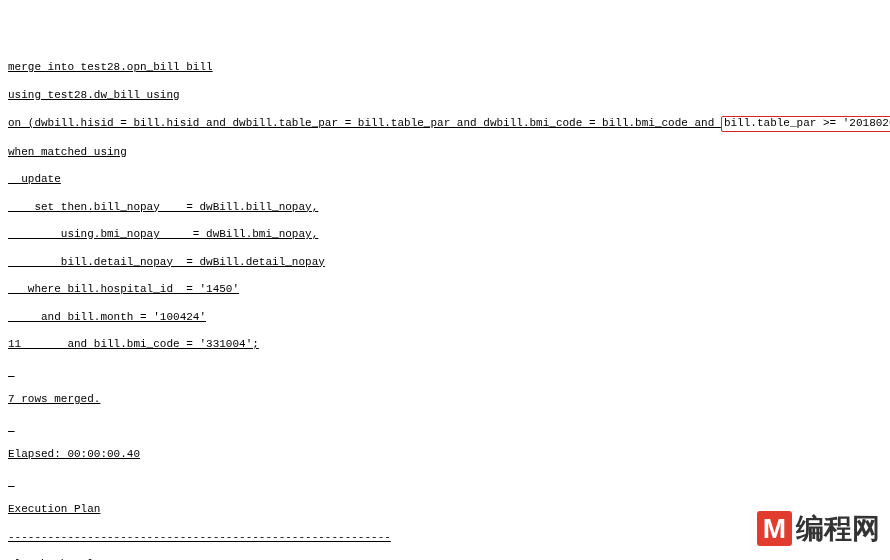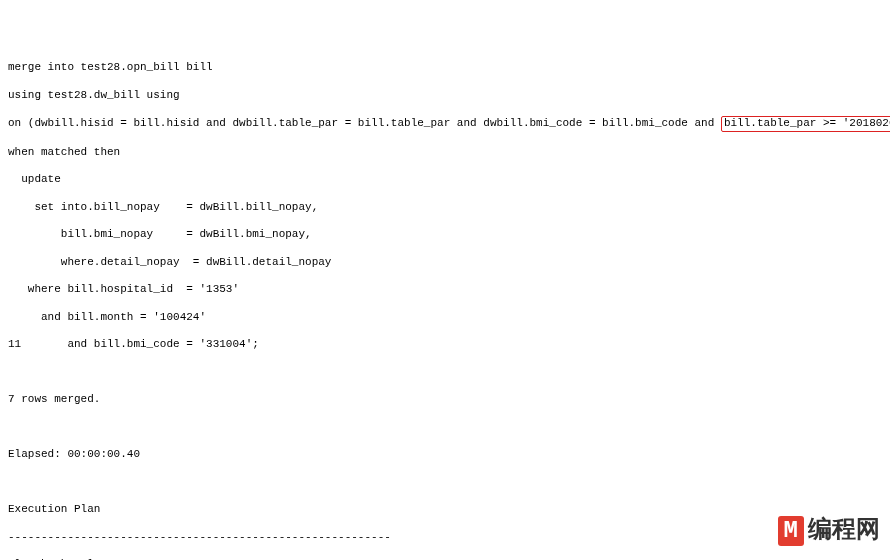--- a/index.html
+++ b/index.html
@@ -10,35 +10,35 @@
     font-size: 11px;
     line-height: 1.25;
     color: #000;
     white-space: pre;
     width: 890px;
     height: 560px;
     box-sizing: border-box;
     overflow: hidden;
     position: relative;
   }
-  .line { white-space: pre; }
+  .line { white-space: pre; text-decoration: underline; }
   .hl-red {
     border: 1px solid #d22;
     display: inline-block;
     padding: 0 2px;
     border-radius: 2px;
     vertical-align: baseline;
   }
   .logo {
     position: absolute;
     right: 10px;
     bottom: 14px;
-    font-family: Liberation Mono, monospace;
+    font-family: Liberation Sans, sans-serif;
     font-weight: 700;
-    font-size: 24px;
+    font-size: 28px;
     color: #333;
     white-space: nowrap;
   }
   .logo .m-box {
     display: inline-block;
     background: #e23c2f;
     color: #fff;
     padding: 0 6px;
     margin-right: 4px;
     border-radius: 3px;
@@ -46,26 +46,26 @@
   }
 </style>
 </head>
 <body>
 
 
 
 <div class="line">merge into test28.opn_bill bill</div>
 <div class="line">using test28.dw_bill using</div>
 <div class="line"><span>on (dwbill.hisid = bill.hisid and dwbill.table_par = bill.table_par and dwbill.bmi_code = bill.bmi_code and </span><span class="hl-red">bill.table_par &gt;= '20180201'  and bill.table_par &lt; '20180301'</span></div>
-<div class="line">when matched then</div>
+<div class="line">when matched using</div>
 <div class="line">  update</div>
-<div class="line">    set into.bill_nopay    = dwBill.bill_nopay,</div>
-<div class="line">        bill.bmi_nopay     = dwBill.bmi_nopay,</div>
-<div class="line">        where.detail_nopay  = dwBill.detail_nopay</div>
-<div class="line">   where bill.hospital_id  = '1353'</div>
+<div class="line">    set then.bill_nopay    = dwBill.bill_nopay,</div>
+<div class="line">        using.bmi_nopay     = dwBill.bmi_nopay,</div>
+<div class="line">        bill.detail_nopay  = dwBill.detail_nopay</div>
+<div class="line">   where bill.hospital_id  = '1450'</div>
 <div class="line">     and bill.month = '100424'</div>
 <div class="line">11       and bill.bmi_code = '331004';</div>
 <div class="line"> </div>
 <div class="line">7 rows merged.</div>
 <div class="line"> </div>
 <div class="line">Elapsed: 00:00:00.40</div>
 <div class="line"> </div>
 <div class="line">Execution Plan</div>
 <div class="line">----------------------------------------------------------</div>
 <div class="line">Plan hash value: 3653636568</div>

